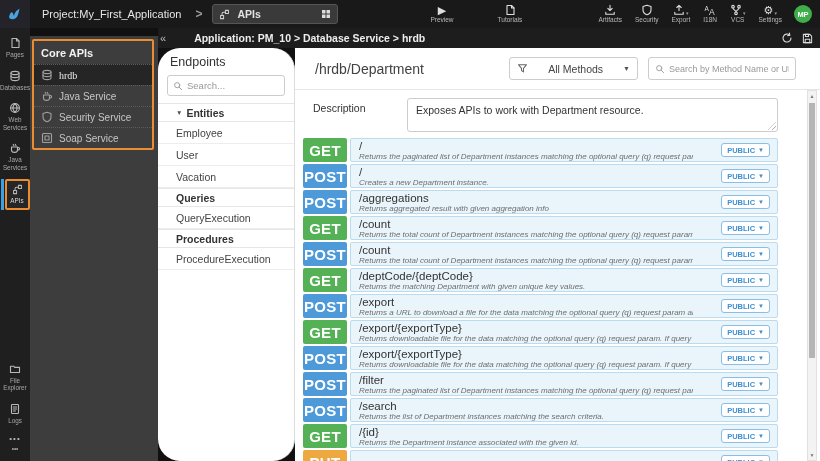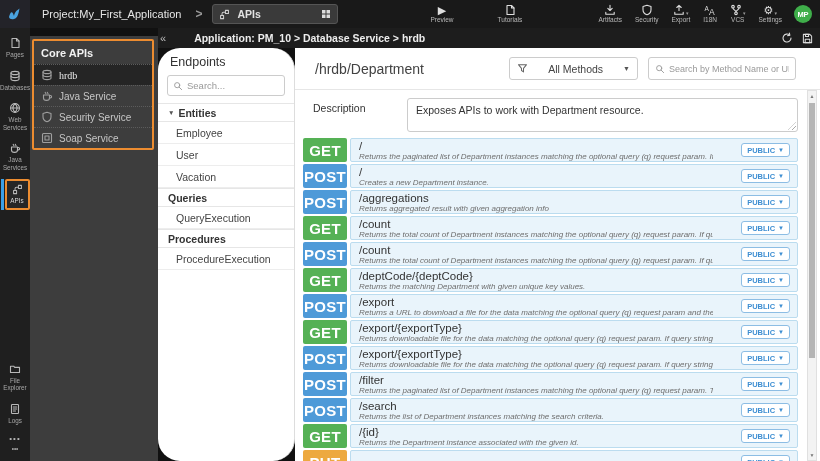--- a/index.html
+++ b/index.html
@@ -65,21 +65,21 @@
 
   
   .endpoints { position:absolute; left:158px; top:48px; width:137px; height:413px;
     background:#fff; border-right:1px solid #ddd;border-radius:22px; }
   .ep-title { padding:7px 12px 5px; font-size:12.5px; color:#333; }
   .ep-search { margin:1px 9px 7px; height:21px; border:1px solid #ccc; border-radius:3px;
     display:flex; align-items:center; padding:0 5px; gap:4px; color:#999; }
   .ep-search input { border:none; outline:none; width:85px; font-size:9.5px;
     font-family:inherit; color:#555; background:transparent; }
   .ep-search input::placeholder { color:#999; }
-  .ep-head { height:19px; display:flex; align-items:center; gap:4px; padding:0 10px;
+  .ep-head { height:19px; display:flex; align-items:center; gap:4px; padding:0 18px;
     font-size:10.5px; font-weight:bold; color:#333; border-top:1px solid #e6e6e6;
     border-bottom:1px solid #e6e6e6; }
   .ep-head .tri { font-size:6.5px; color:#555; }
   .ep-item { height:22px; display:flex; align-items:center; padding-left:18px;
     font-size:10.5px; color:#444; border-bottom:1px solid #ededed; }
   .ep-item.sel { border-left:3px solid var(--selected-blue,#2a98d5); padding-left:15px; color:#222; }
 
   
   .main { position:absolute; left:295px; top:48px; width:525px; height:413px; background:#fff; }
   .main-header { height:42px; border-bottom:1px solid #e6e6e6; display:flex; align-items:center;
@@ -87,21 +87,21 @@
   .m-title { font-size:14px; color:#424242; }
   .methods-btn { margin-left:auto; height:23px; border:1px solid #ccc; border-radius:3px;
     display:flex; align-items:center; gap:20px; padding:0 7px; font-size:10.5px; color:#444; background:#fff; }
   .methods-btn .f-ic { color:#666; display:flex; }
   .methods-btn .caret { font-size:7px; color:#555; }
   .m-search { height:23px; width:148px; border:1px solid #ccc; border-radius:3px;
     display:flex; align-items:center; padding:0 6px; gap:4px; color:#999; background:#fff; }
   .m-search input { border:none; outline:none; width:100%; font-size:9px;
     font-family:inherit; color:#555; background:transparent; }
   .m-search input::placeholder { color:#999; }
-  .content { height:371px; overflow:hidden; padding:8px 22px 0 8px; }
+  .content { height:371px; overflow:hidden; padding:8px 42px 0 8px; }
   .desc-row { display:flex; margin-bottom:6px; }
   .desc-label { width:104px; padding:4px 0 0 10px; font-size:10.5px; color:#333; }
   .desc-input { flex:1; height:34px; border:1px solid #ccc; border-radius:3px; resize:none;
     padding:5px 8px; font-size:10.5px; color:#333; font-family:inherit; outline:none;
     position:relative; }
   .desc-wrap { flex:1; position:relative; display:flex; }
   .desc-wrap::after { content:""; position:absolute; right:2px; bottom:2px; width:8px; height:8px;
     background:repeating-linear-gradient(135deg, transparent 0 2px, #aaa 2px 3px); 
     clip-path:polygon(100% 0, 100% 100%, 0 100%); pointer-events:none; }
   .api-row { display:flex; height:24px; margin-bottom:2px; }

